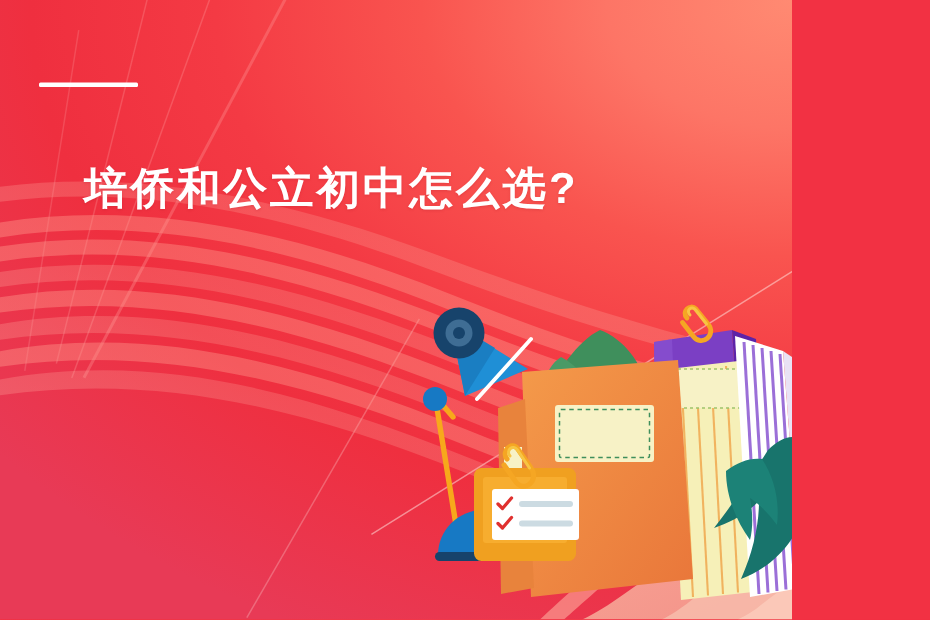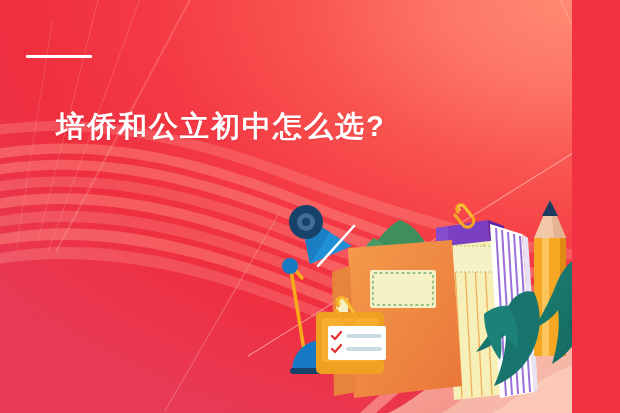--- a/index.html
+++ b/index.html
@@ -6,21 +6,20 @@
   body{
     width:620px;height:413px;overflow:hidden;
     font-family:"Liberation Sans","DejaVu Sans",sans-serif;
     background:#f23143;
   }
   #banner{
     position:relative;width:528px;height:413px;overflow:hidden;
     background:
       radial-gradient(130% 115% at 100% 0%, #ff8a72 0%, #fd7566 18%, #f9544f 36%, #f43a44 56%, #ef2f3f 74%, #e83a56 100%),
       linear-gradient(135deg,#e8385a 0%,#f22f3c 45%,#fb6a63 100%);
-    padding-left: 44px;
   }
 
   
   .streaks{position:absolute;inset:0;overflow:hidden;}
   .streak{position:absolute;background:rgba(255,255,255,.11);transform-origin:0 0;}
   .s1{left:210px;top:-40px;width:2px;height:330px;transform:rotate(28deg);background:rgba(255,150,150,.35);}
   .s2{left:150px;top:-30px;width:1.4px;height:300px;transform:rotate(20deg);background:rgba(255,160,160,.3);}
   .s3{left:100px;top:-10px;width:1.2px;height:260px;transform:rotate(14deg);background:rgba(255,170,170,.26);}
   .s4{left:52px;top:20px;width:1px;height:230px;transform:rotate(9deg);background:rgba(255,175,175,.22);}
   .s6{left:612px;top:128px;width:1.3px;height:430px;transform:rotate(58deg);background:rgba(255,235,230,.5);}

